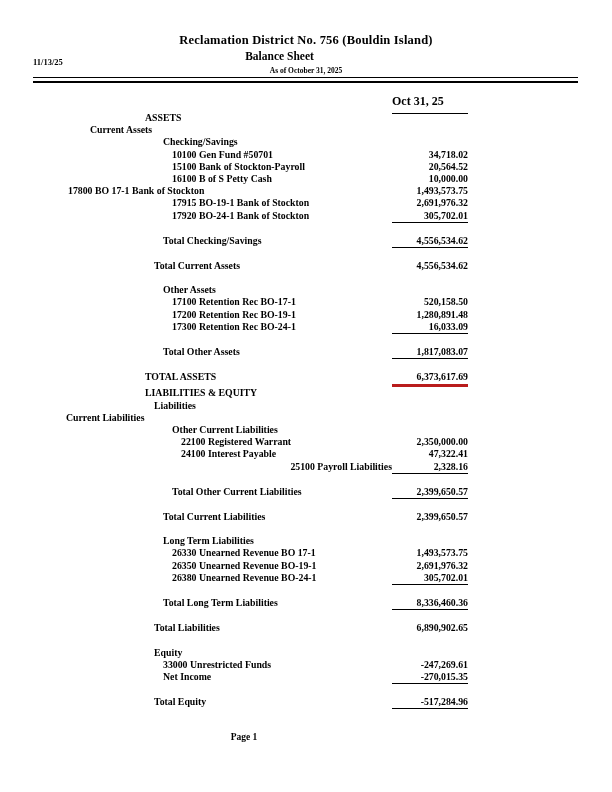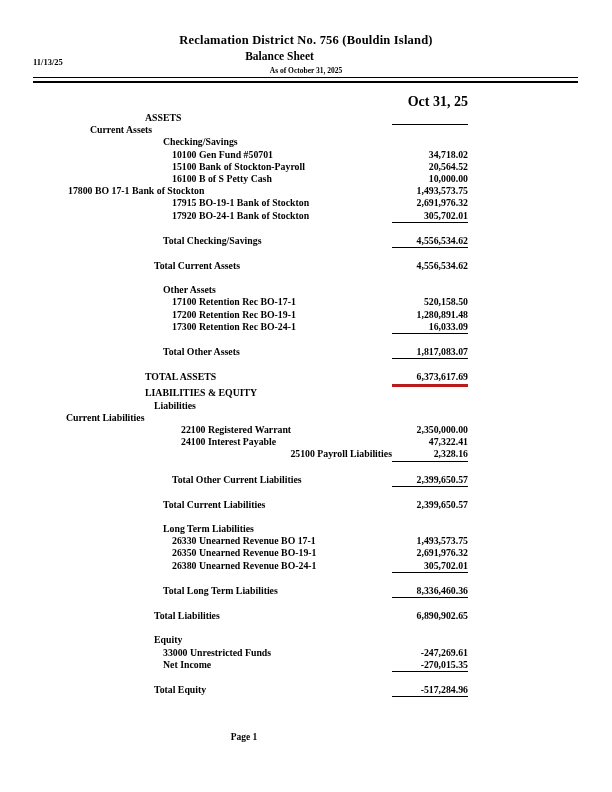--- a/index.html
+++ b/index.html
@@ -29,22 +29,22 @@
     text-align: center; font-size: 7.5px;
   }
   .header-rule {
     position: absolute; top: 77px; left: 33px; width: 545px;
     height: 2.5px;
     border-top: 1.5px solid #000;
     border-bottom: 2.5px solid #000;
   }
   .col-header {
     position: absolute; top: 94px; left: 392px; width: 76px;
-    text-align: right; font-size: 14px;
-    border-bottom: 1px solid #000; padding-bottom: 14px;
+    text-align: left; font-size: 12px;
+    border-bottom: 1px solid #000; padding-bottom: 4px;
   }
   .rows {
     position: absolute; top: 112px; left: 0; width: 468px;
   }
   .report-row {
     display: flex; align-items: baseline;
     line-height: 12.2px; font-size: 9.8px;
   }
   .row-label { flex: 1; white-space: nowrap; }
   .row-amount { width: 76px; text-align: right; white-space: nowrap; }
@@ -143,20 +143,24 @@
     </div>
     <div class="report-row">
       <span class="row-label" style="padding-left: 154px;">Liabilities</span>
       <span class="row-amount"></span>
     </div>
     <div class="report-row">
       <span class="row-label" style="padding-left: 66px;">Current Liabilities</span>
       <span class="row-amount"></span>
     </div>
     <div class="report-row">
+      <span class="row-label" style="padding-left: 172px;">Other Current Liabilities</span>
+      <span class="row-amount"></span>
+    </div>
+    <div class="report-row">
       <span class="row-label" style="padding-left: 181px;">22100 Registered Warrant</span>
       <span class="row-amount">2,350,000.00</span>
     </div>
     <div class="report-row">
       <span class="row-label" style="padding-left: 181px;">24100 Interest Payable</span>
       <span class="row-amount">47,322.41</span>
     </div>
     <div class="report-row u1">
       <span class="row-label" style="padding-left: 181px; text-align: right;">25100 Payroll Liabilities</span>
       <span class="row-amount">2,328.16</span>

